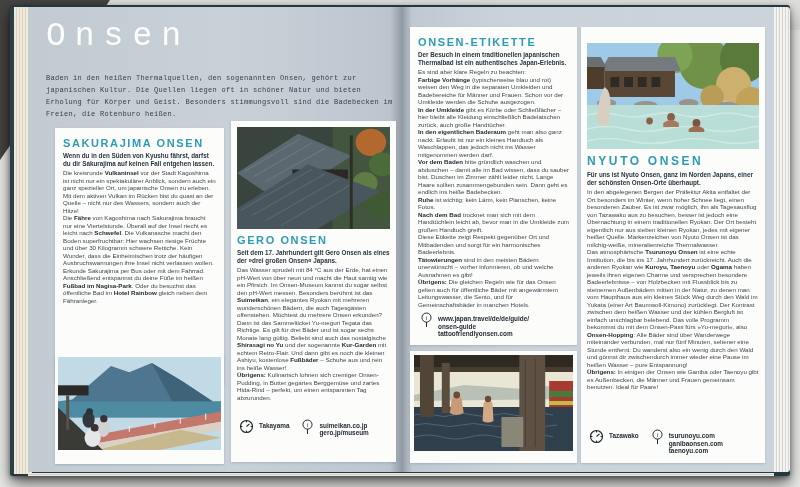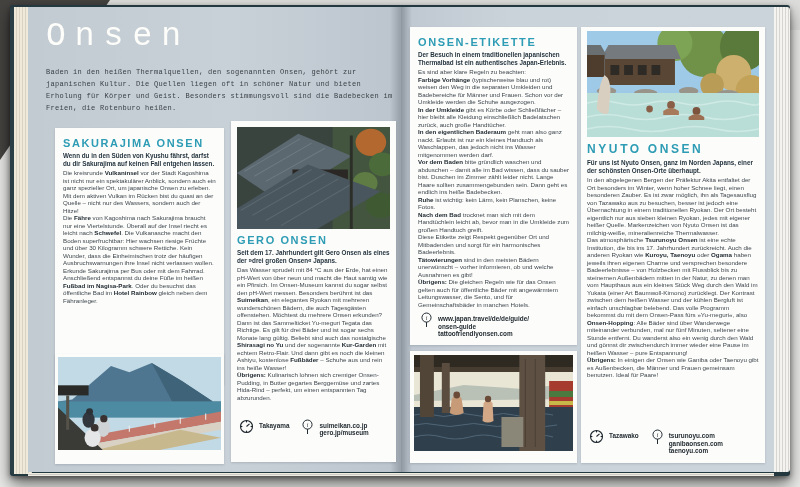--- a/index.html
+++ b/index.html
@@ -21,30 +21,30 @@
   .page-left{left:18px;width:372px;background:linear-gradient(90deg,#c2cad2 0%,#c9d1d8 55%,#bcc5ce 99%);}
   .page-right{left:390px;width:374px;background:linear-gradient(90deg,#bfc8d1 1%,#cbd3da 30%,#ccd4db 100%);}
   .gutter{position:absolute;left:380px;top:2px;width:22px;height:465px;
       background:linear-gradient(90deg,rgba(0,0,0,0) 0%,rgba(20,30,40,.22) 48%,rgba(20,30,40,.28) 52%,rgba(0,0,0,0) 100%);}
   .page-bottom-edge{position:absolute;left:18px;bottom:0;width:746px;height:3px;
       background:repeating-linear-gradient(0deg,#efece4 0 1px,#cfccc4 1px 2px);}
   
   .title{position:absolute;left:46px;top:18px;color:#fdfdfa;
          font-family:"Liberation Mono","DejaVu Sans Mono",monospace;
          font-size:33px;letter-spacing:9px;font-weight:400;text-align:right;}
-  .intro{position:absolute;left:46px;top:66px;width:348px;color:#3a4247;
+  .intro{position:absolute;left:46px;top:72px;width:348px;color:#3a4247;
          font-family:"Liberation Mono","DejaVu Sans Mono",monospace;
          font-size:7px;line-height:12px;letter-spacing:.3px;}
   
   .card{position:absolute;background:#fcfcfb;box-shadow:0 1px 2px rgba(40,50,60,.18);
         display:flex;flex-direction:column;overflow:hidden;box-sizing:border-box;}
   .card-sak{left:55px;top:128px;width:169px;height:256px;padding:9px 8px 7px;}
   .card-gero{left:231px;top:121px;width:165px;height:341px;padding:6px 6px 24px;}
   .card-eti{left:410px;top:27px;width:167px;height:318px;padding:9px 8px 7px;}
-  .card-nyu{left:581px;top:27px;width:184px;height:436px;padding:4px 6px 7px;}
+  .card-nyu{left:581px;top:27px;width:184px;height:436px;padding:16px 6px 7px;}
   .photo-card{position:absolute;background:#fcfcfb;box-shadow:0 1px 2px rgba(40,50,60,.18);
         box-sizing:border-box;}
   .pc-footbath{left:55px;top:354px;width:169px;height:110px;padding:3px 3px 14px;}
   .pc-rotenburo{left:410px;top:351px;width:167px;height:112px;padding:4px 4px 12px;}
   .photo-card svg,.photo-top svg{display:block;width:100%;height:100%;}
   .photo-top{margin-bottom:5px;}
   .pt-gero{height:102px;}
   .pt-nyuto{height:106px;}
   h2.hd{margin:0 0 3px;color:#2d9cb4;font-size:11px;letter-spacing:1.6px;font-weight:700;}
   .lead{margin:0 0 2px;color:#1f2f3a;font-weight:700;font-size:6.3px;line-height:7.6px;}

